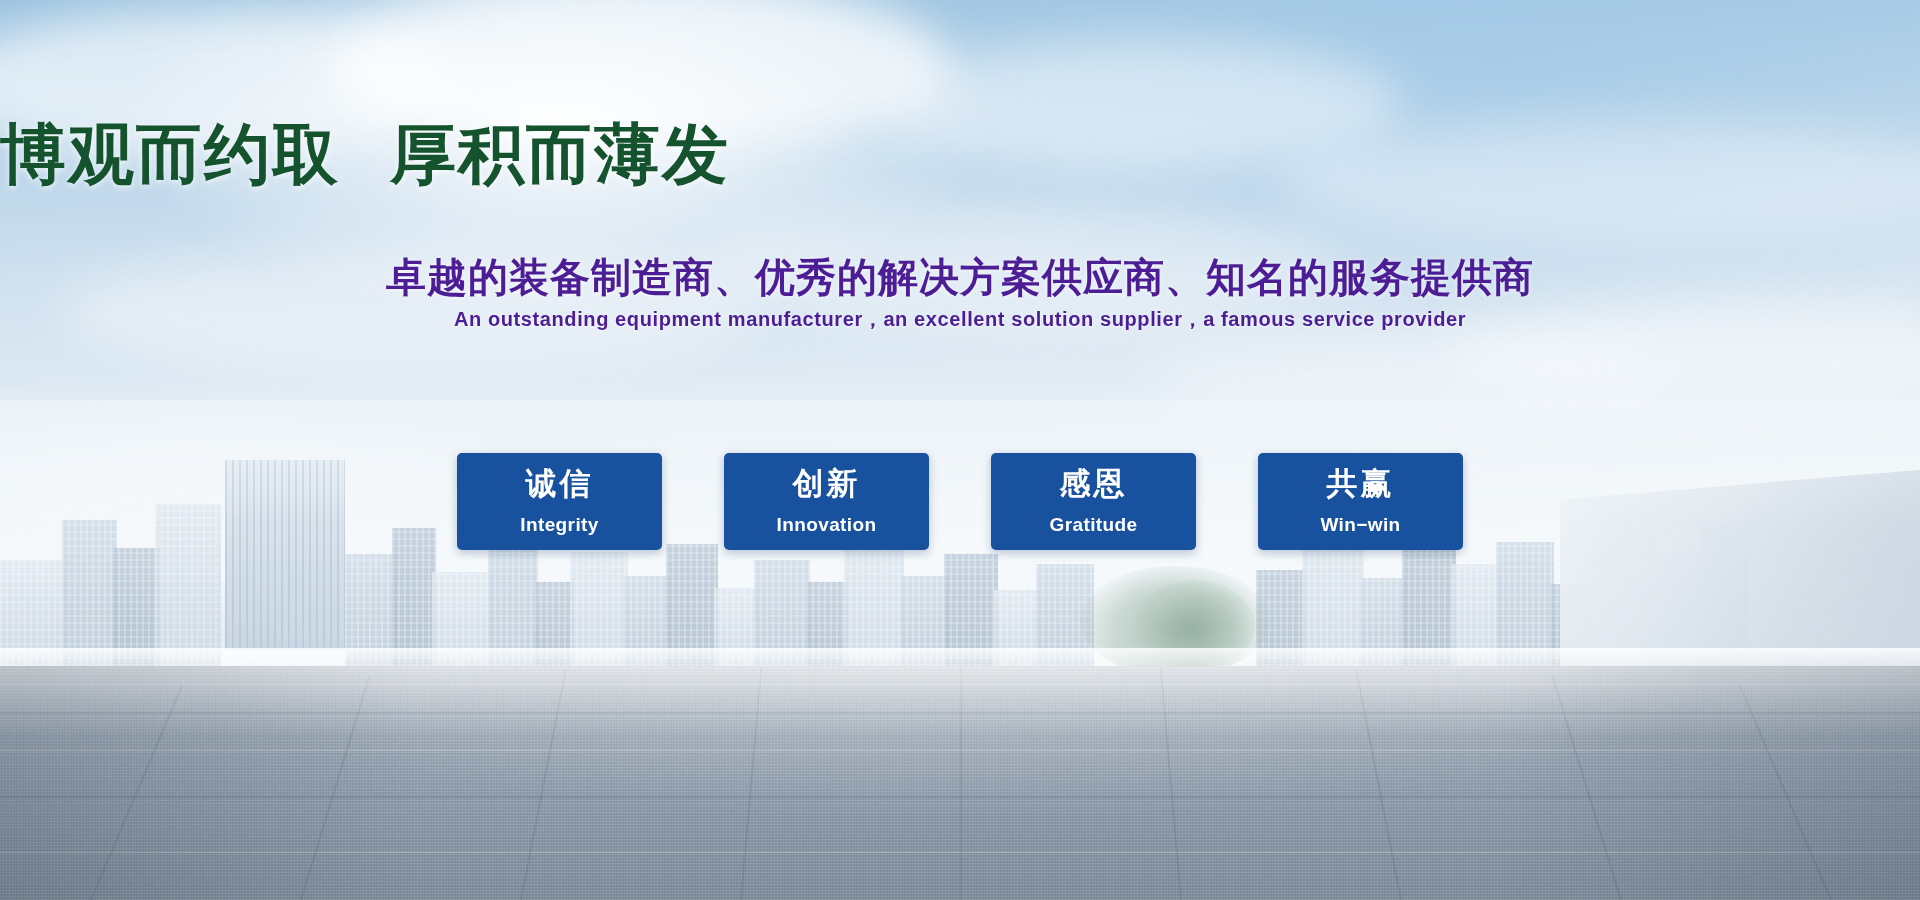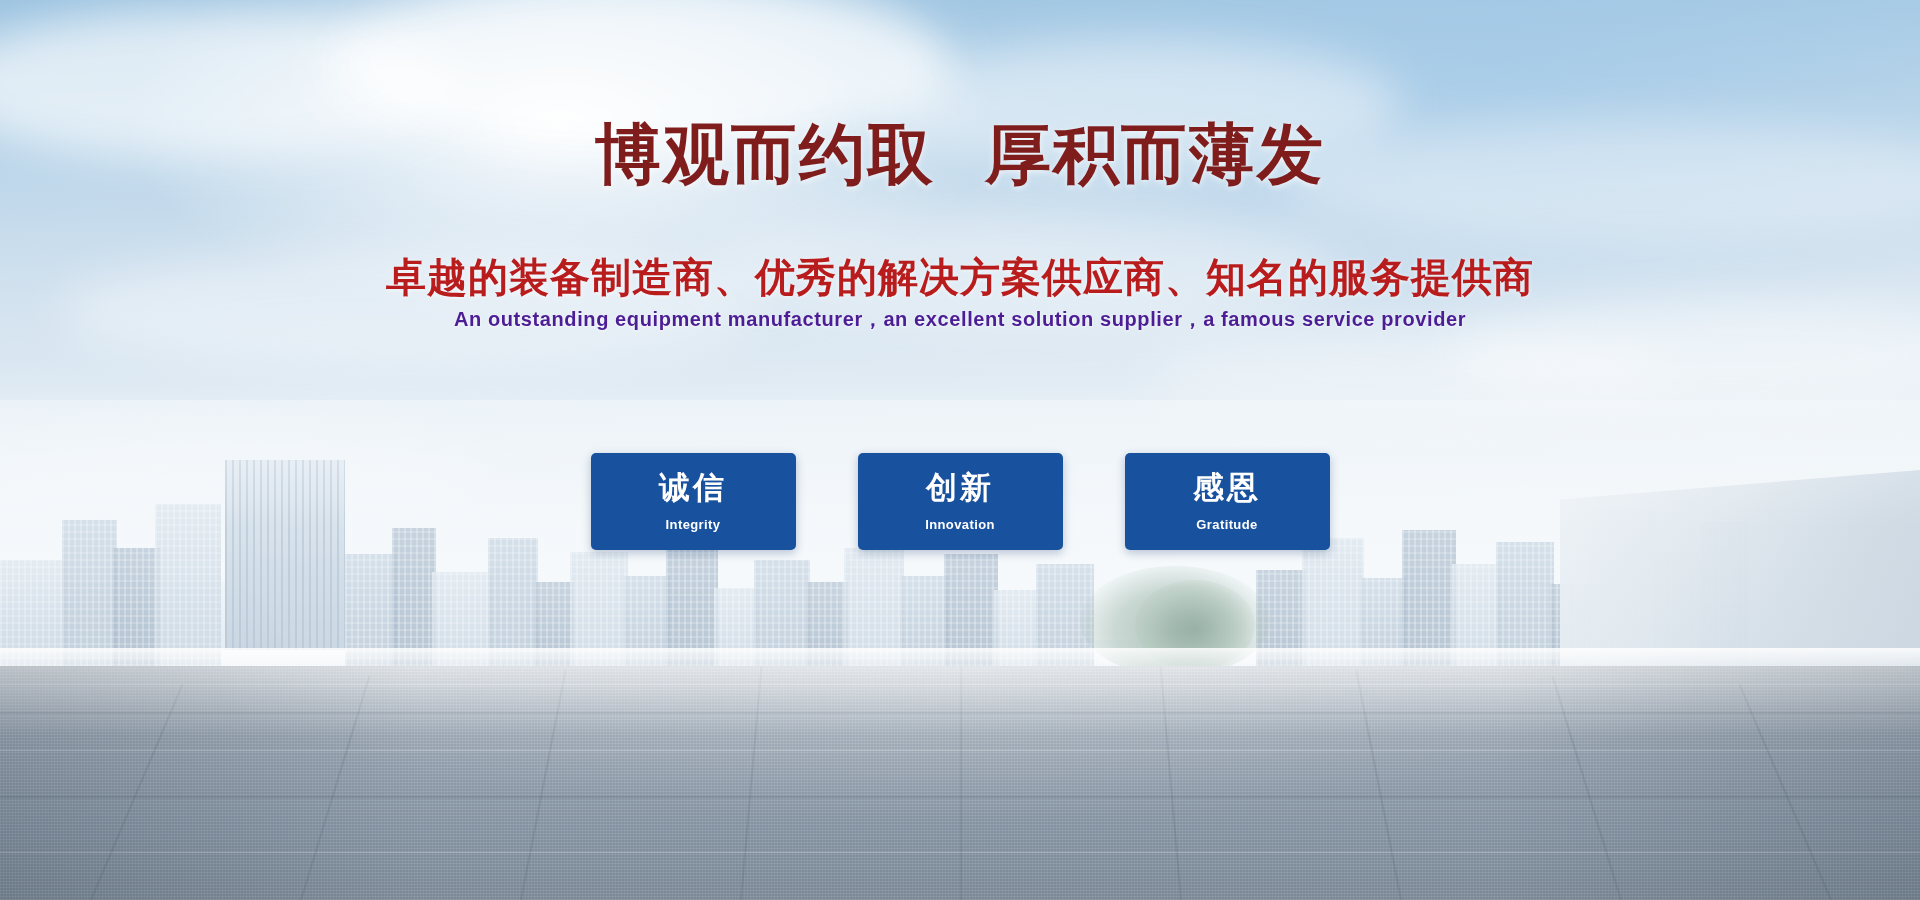--- a/index.html
+++ b/index.html
@@ -108,37 +108,37 @@
   }
   .horizon-glow{
     position:absolute;left:0;top:648px;width:1920px;height:30px;
     background:linear-gradient(180deg,rgba(255,255,255,.85) 0%,rgba(255,255,255,.12) 100%);
   }
 
   
   .content{position:absolute;left:0;top:0;width:1920px;height:900px;}
 
   .title-cn{
-    position:absolute;left:0;top:110px;width:1920px;text-align:center;
+    position:absolute;left:0;top:110px;width:1920px;
     font-size:66px;font-weight:bold;letter-spacing:2px;
-    color:#7f1d1d;
+    color:#14532d;
     font-family:"DejaVu Sans","Liberation Sans",sans-serif;
     text-shadow:0 2px 6px rgba(255,255,255,.7);
     white-space:pre;
   }
   .title-en{
     position:absolute;left:0;top:188px;width:1920px;text-align:center;
     font-size:31px;font-weight:bold;letter-spacing:2.4px;
     color:#1f55a8;
     text-shadow:0 1px 4px rgba(255,255,255,.7);
   }
   .sub-cn{
     position:absolute;left:0;top:250px;width:1920px;text-align:center;
     font-size:40px;font-weight:bold;letter-spacing:1px;
-    color:#b91c1c;
+    color:#4c1d95;
     font-family:"DejaVu Sans","Liberation Sans",sans-serif;
     text-shadow:0 1px 5px rgba(255,255,255,.65);
   }
   .sub-en{
     position:absolute;left:0;top:306px;width:1920px;text-align:center;
     font-size:20px;font-weight:bold;letter-spacing:.6px;
     color:#4c1d95;
     text-shadow:0 1px 3px rgba(255,255,255,.7);
   }
 
@@ -151,21 +151,21 @@
     width:205px;height:97px;border-radius:5px;
     background:#18519e;
     display:flex;flex-direction:column;align-items:center;justify-content:center;
     box-shadow:0 3px 10px rgba(20,55,105,.28);
   }
   .vbox .cn{
     color:#ffffff;font-size:31px;font-weight:bold;letter-spacing:3px;line-height:1.12;
     font-family:"DejaVu Sans","Liberation Sans",sans-serif;
   }
   .vbox .en{
-    color:#ffffff;font-size:13px;font-weight:bold;letter-spacing:.4px;line-height:1.25;margin-top:12px;
+    color:#ffffff;font-size:19px;font-weight:bold;letter-spacing:.4px;line-height:1.25;margin-top:12px;
   }
 </style>
 </head>
 <body>
 
 <div class="banner">
 
   <div class="sky">
     <div class="cloud c1"></div>
     <div class="cloud c2"></div>
@@ -254,16 +254,20 @@
         <span class="en">Integrity</span>
       </div>
       <div class="vbox">
         <span class="cn">创新</span>
         <span class="en">Innovation</span>
       </div>
       <div class="vbox">
         <span class="cn">感恩</span>
         <span class="en">Gratitude</span>
       </div>
+      <div class="vbox">
+        <span class="cn">共赢</span>
+        <span class="en">Win−win</span>
+      </div>
     </div>
   </div>
 
 </div>
 
 </body></html>

